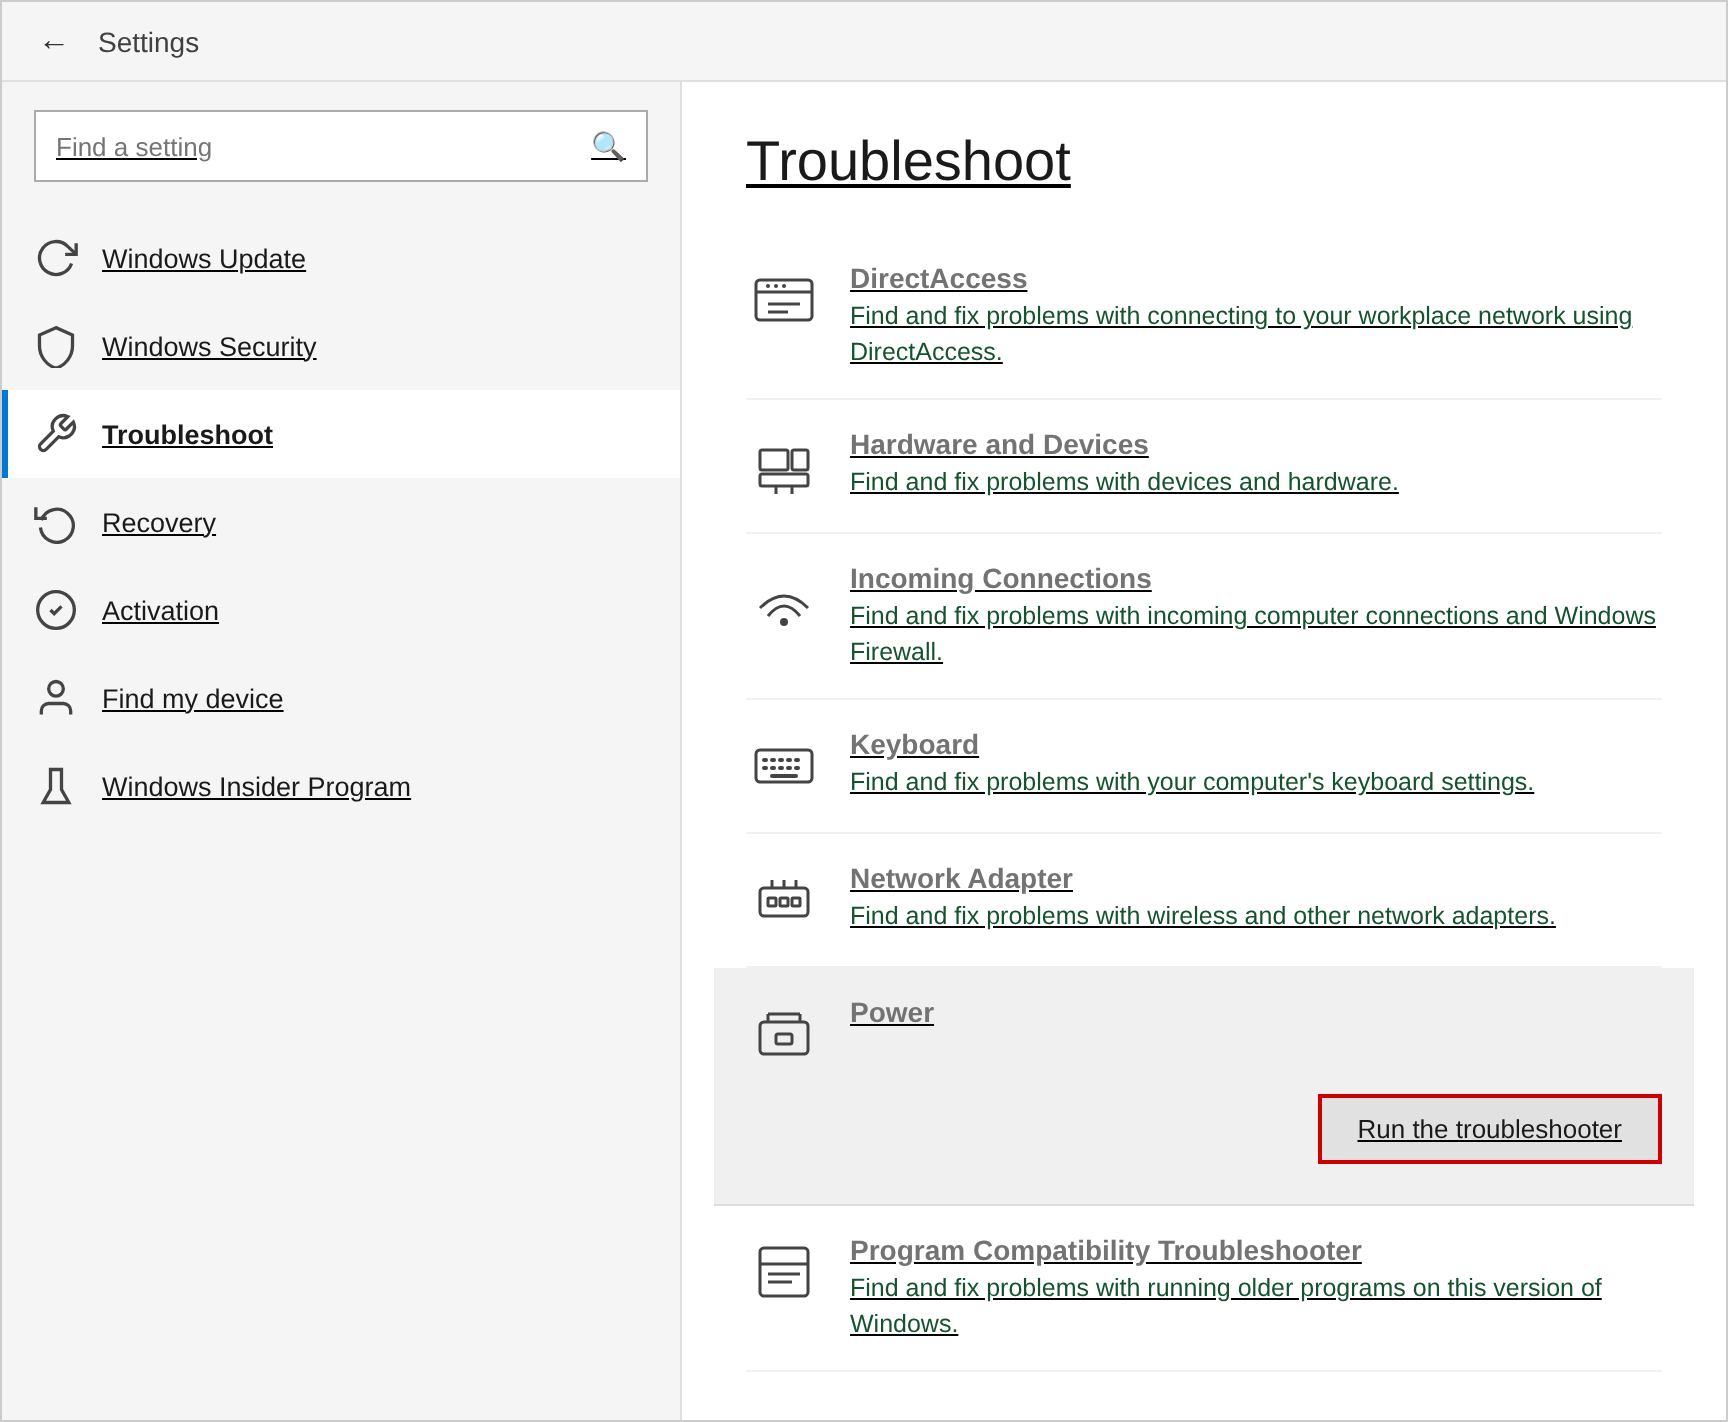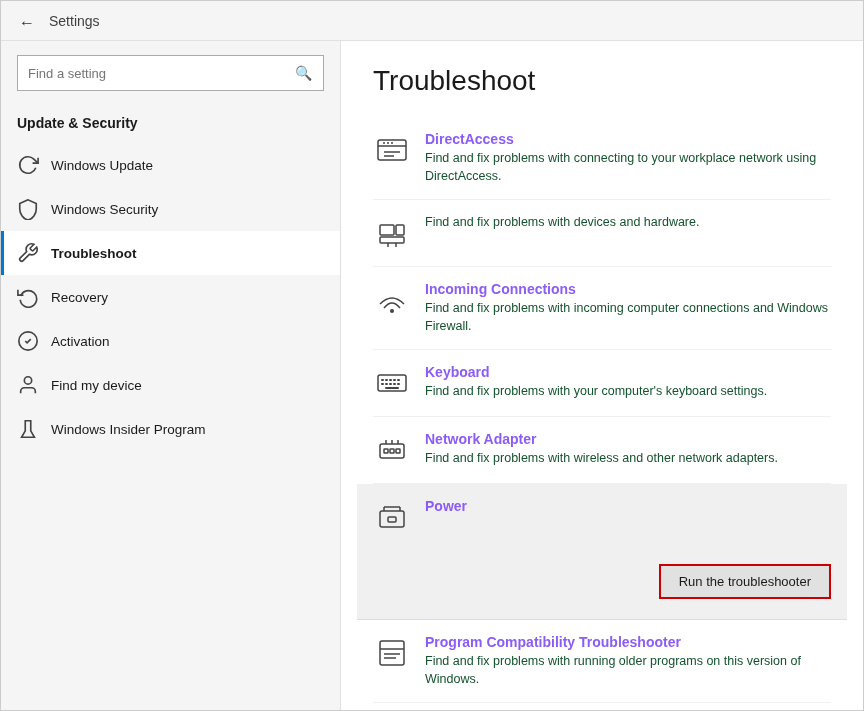--- a/index.html
+++ b/index.html
@@ -46,20 +46,21 @@
     .titlebar-title {
       margin-left: 8px;
       font-size: 14px;
       color: #404040;
       font-weight: 400;
     }
     .content-area {
       display: flex;
       flex: 1;
       overflow: hidden;
+      text-decoration: underline;
     }
     
     .sidebar {
       width: 340px;
       background: #f5f5f5;
       border-right: 1px solid #e0e0e0;
       flex-shrink: 0;
       overflow-y: auto;
       padding-bottom: 20px;
     }
@@ -149,31 +150,31 @@
       flex-shrink: 0;
       margin-right: 14px;
       display: flex;
       align-items: center;
       justify-content: center;
     }
     .item-text { flex: 1; }
     .item-name {
       font-size: 14px;
       font-weight: 600;
-      color: #8b5cf6;
+      color: #737373;
       margin-bottom: 3px;
     }
     .item-desc {
       font-size: 12.5px;
       color: #14532d;
       line-height: 1.4;
     }
     .run-btn {
       display: block;
-      margin: 18px 0 6px auto;
+      margin: 1px 0 6px auto;
       margin-left: auto;
       padding: 8px 18px;
       font-size: 13px;
       background: #e1e1e1;
       border: 2px solid #c00;
       cursor: pointer;
       color: #1a1a1a;
       font-family: 'Segoe UI', Arial, sans-serif;
     }
     
@@ -192,21 +193,20 @@
   <div class="content-area">
 
     <div class="sidebar">
 
       <div class="search-box">
         <input class="search-input" type="text" placeholder="Find a setting" style="">
         <span class="search-icon">🔍</span>
       </div>
 
 
-      <div class="sidebar-section-title">Update &amp; Security</div>
 
       <div class="sidebar-item">
         <span class="sidebar-icon">
           <svg class="icon-svg" viewBox="0 0 24 24" fill="none" stroke="currentColor" stroke-width="1.8">
             <path d="M23 4v6h-6"></path>
             <path d="M20.49 15a9 9 0 1 1-2.12-9.36L23 10"></path>
           </svg>
         </span>
         <span>Windows Update</span>
       </div>
@@ -296,20 +296,21 @@
         <div class="item-icon">
           <svg width="32" height="32" viewBox="0 0 32 32" fill="none" stroke="#444" stroke-width="1.5">
             <rect x="4" y="8" width="14" height="10" rx="1"></rect>
             <rect x="20" y="8" width="8" height="10" rx="1"></rect>
             <rect x="4" y="20" width="24" height="6" rx="1"></rect>
             <line x1="12" y1="26" x2="12" y2="30"></line>
             <line x1="20" y1="26" x2="20" y2="30"></line>
           </svg>
         </div>
         <div class="item-text">
+          <div class="item-name">Hardware and Devices</div>
           <div class="item-desc">Find and fix problems with devices and hardware.</div>
         </div>
       </div>
 
       <div class="troubleshoot-item">
         <div class="item-icon">
           <svg width="32" height="32" viewBox="0 0 32 32" fill="none" stroke="#444" stroke-width="1.5">
             <path d="M4 20 Q16 8 28 20"></path>
             <path d="M8 24 Q16 14 24 24"></path>
             <circle cx="16" cy="27" r="2" fill="#444" stroke="none"></circle>

